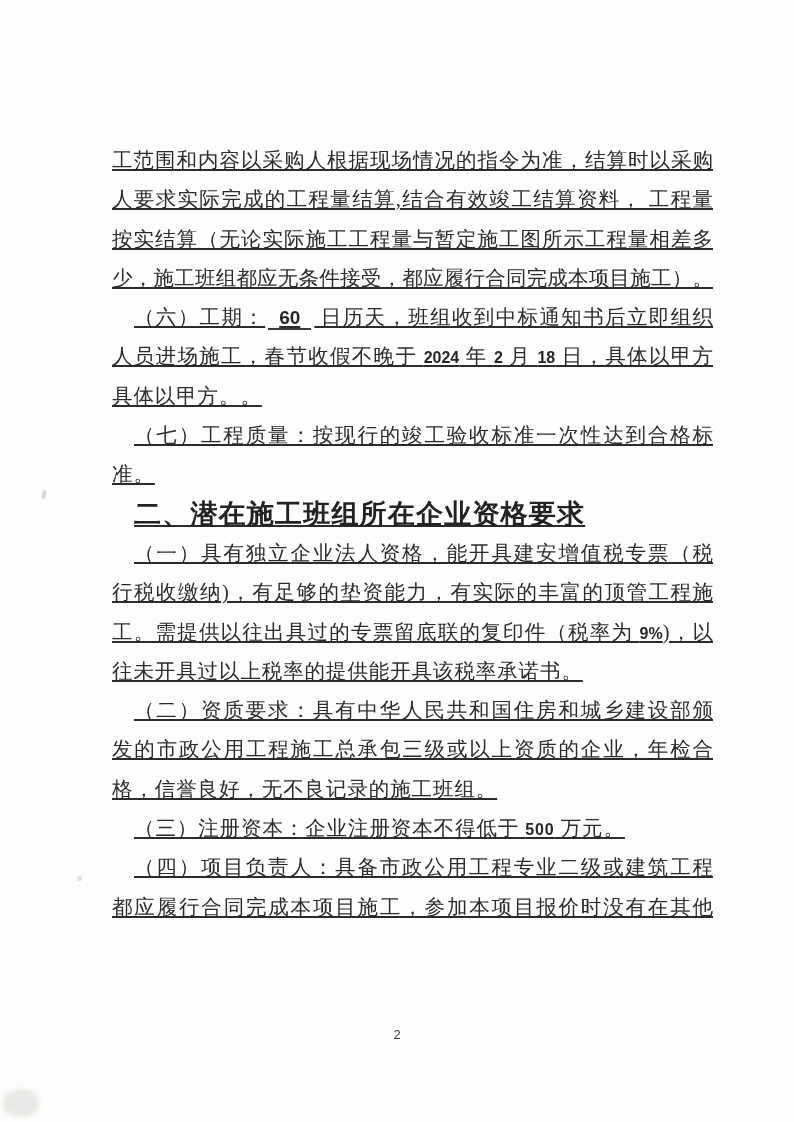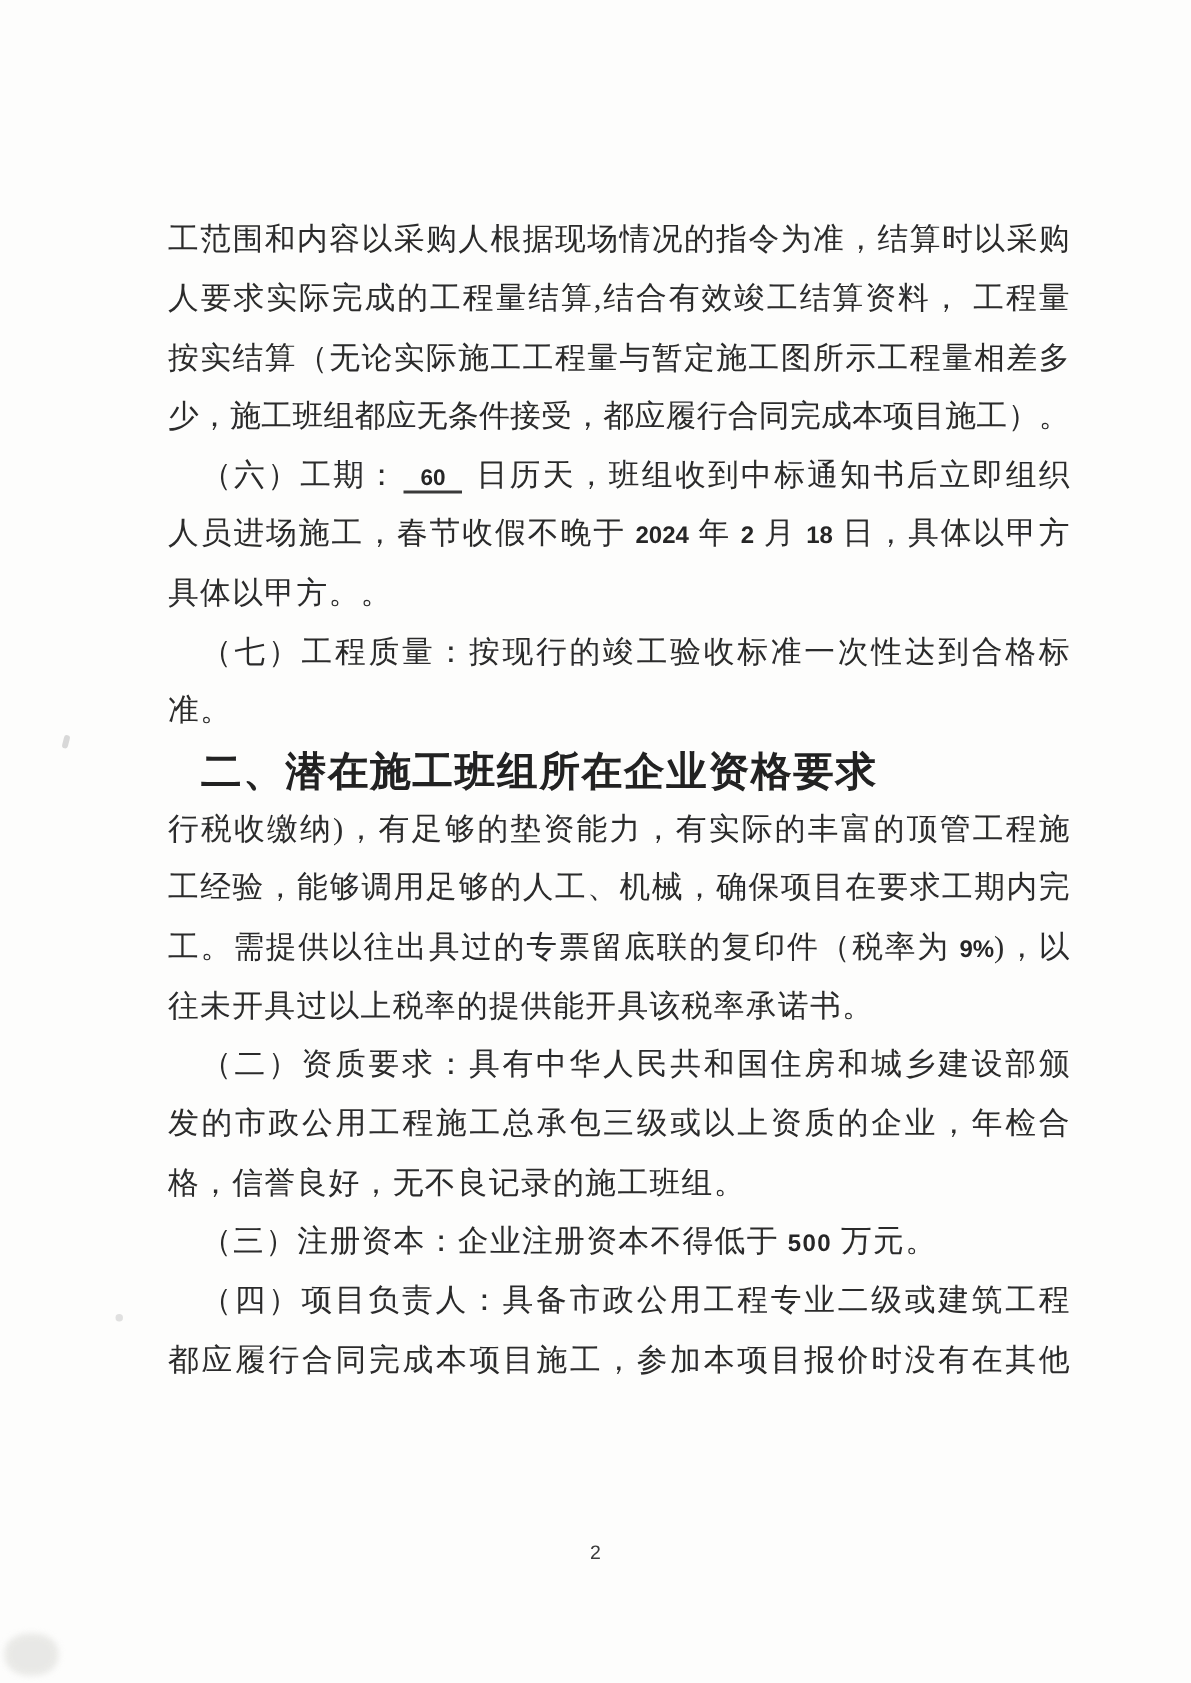--- a/index.html
+++ b/index.html
@@ -2,42 +2,42 @@
 <html><head>
 <meta charset="utf-8">
 <style>
   html,body{margin:0;padding:0;background:#ffffff;}
   .page{
     position:relative;width:794px;height:1122px;margin:0 auto;
     background:#fdfdfc;overflow:hidden;
     font-family:"Liberation Serif","DejaVu Serif",serif;
     color:#2b2b2b;
   }
-  .text-col{position:absolute;left:112px;top:141px;width:601px;}
+  .text-col{position:absolute;left:112px;top:141px;width:601px;text-decoration:underline;}
   .line{
     height:39.3px;line-height:39.3px;font-size:20.5px;
     letter-spacing:.9px;white-space:nowrap;
   }
   .full{
     text-align:justify;text-align-last:justify;text-justify:inter-character;
     letter-spacing:0;
   }
   .ind{padding-left:22px;}
   .heading{
     font-weight:700;
     font-family:"Liberation Sans","DejaVu Sans",sans-serif;
     font-size:27px;letter-spacing:1.2px;color:#222;
   }
   .num{
     font-family:"Liberation Sans","DejaVu Sans",sans-serif;
     font-weight:700;font-size:16px;color:#262626;
   }
   .blank{
     font-family:"Liberation Sans","DejaVu Sans",sans-serif;
-    font-weight:700;font-size:15px;color:#262626;
+    font-weight:700;font-size:19px;color:#262626;
     border-bottom:2px solid #3a3a3a;padding:0 11px;margin:0 3px;
   }
   .pagenum{
     position:absolute;top:1027px;left:0;width:794px;text-align:center;
     font-family:"Liberation Sans","DejaVu Sans",sans-serif;
     font-size:13px;color:#3c3c3c;letter-spacing:0;
   }
   
   .speck-a{position:absolute;left:42px;top:490px;width:4px;height:9px;
     background:#b9b9b9;opacity:.55;border-radius:2px;transform:rotate(14deg);}
@@ -61,24 +61,24 @@
     <div class="line ind full"><span>（六）工期：</span><span class="blank">60</span><span> 日历天，班组收到中标通知书后立即组织</span></div>
 
     <div class="line full"><span>人员进场施工，春节收假不晚于 </span><span class="num">2024</span><span> 年 </span><span class="num">2</span><span> 月 </span><span class="num">18</span><span> 日，具体以甲方</span></div>
 
     <div class="line">具体以甲方。。</div>
     <div class="line ind full">（七）工程质量：按现行的竣工验收标准一次性达到合格标</div>
     <div class="line">准。</div>
 
     <div class="line ind heading">二、潜在施工班组所在企业资格要求</div>
 
+    <div class="line ind full">（一）具有独立企业法人资格，能开具建安增值税专票（税</div>
 
 
     <div class="line full">行税收缴纳)，有足够的垫资能力，有实际的丰富的顶管工程施</div>
-    <div class="line full">工经验，能够调用足够的人工、机械，确保项目在要求工期内完</div>
 
     <div class="line full"><span>工。需提供以往出具过的专票留底联的复印件（税率为 </span><span class="num">9%</span><span>)，以</span></div>
 
     <div class="line">往未开具过以上税率的提供能开具该税率承诺书。</div>
 
     <div class="line ind full">（二）资质要求：具有中华人民共和国住房和城乡建设部颁</div>
     <div class="line full">发的市政公用工程施工总承包三级或以上资质的企业，年检合</div>
     <div class="line">格，信誉良好，无不良记录的施工班组。</div>
 
     <div class="line ind"><span>（三）注册资本：企业注册资本不得低于 </span><span class="num">500</span><span> 万元。</span></div>

